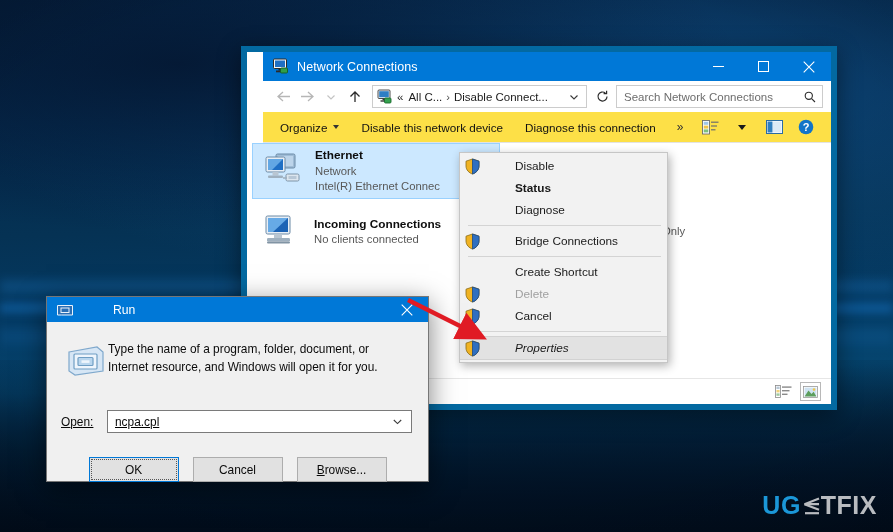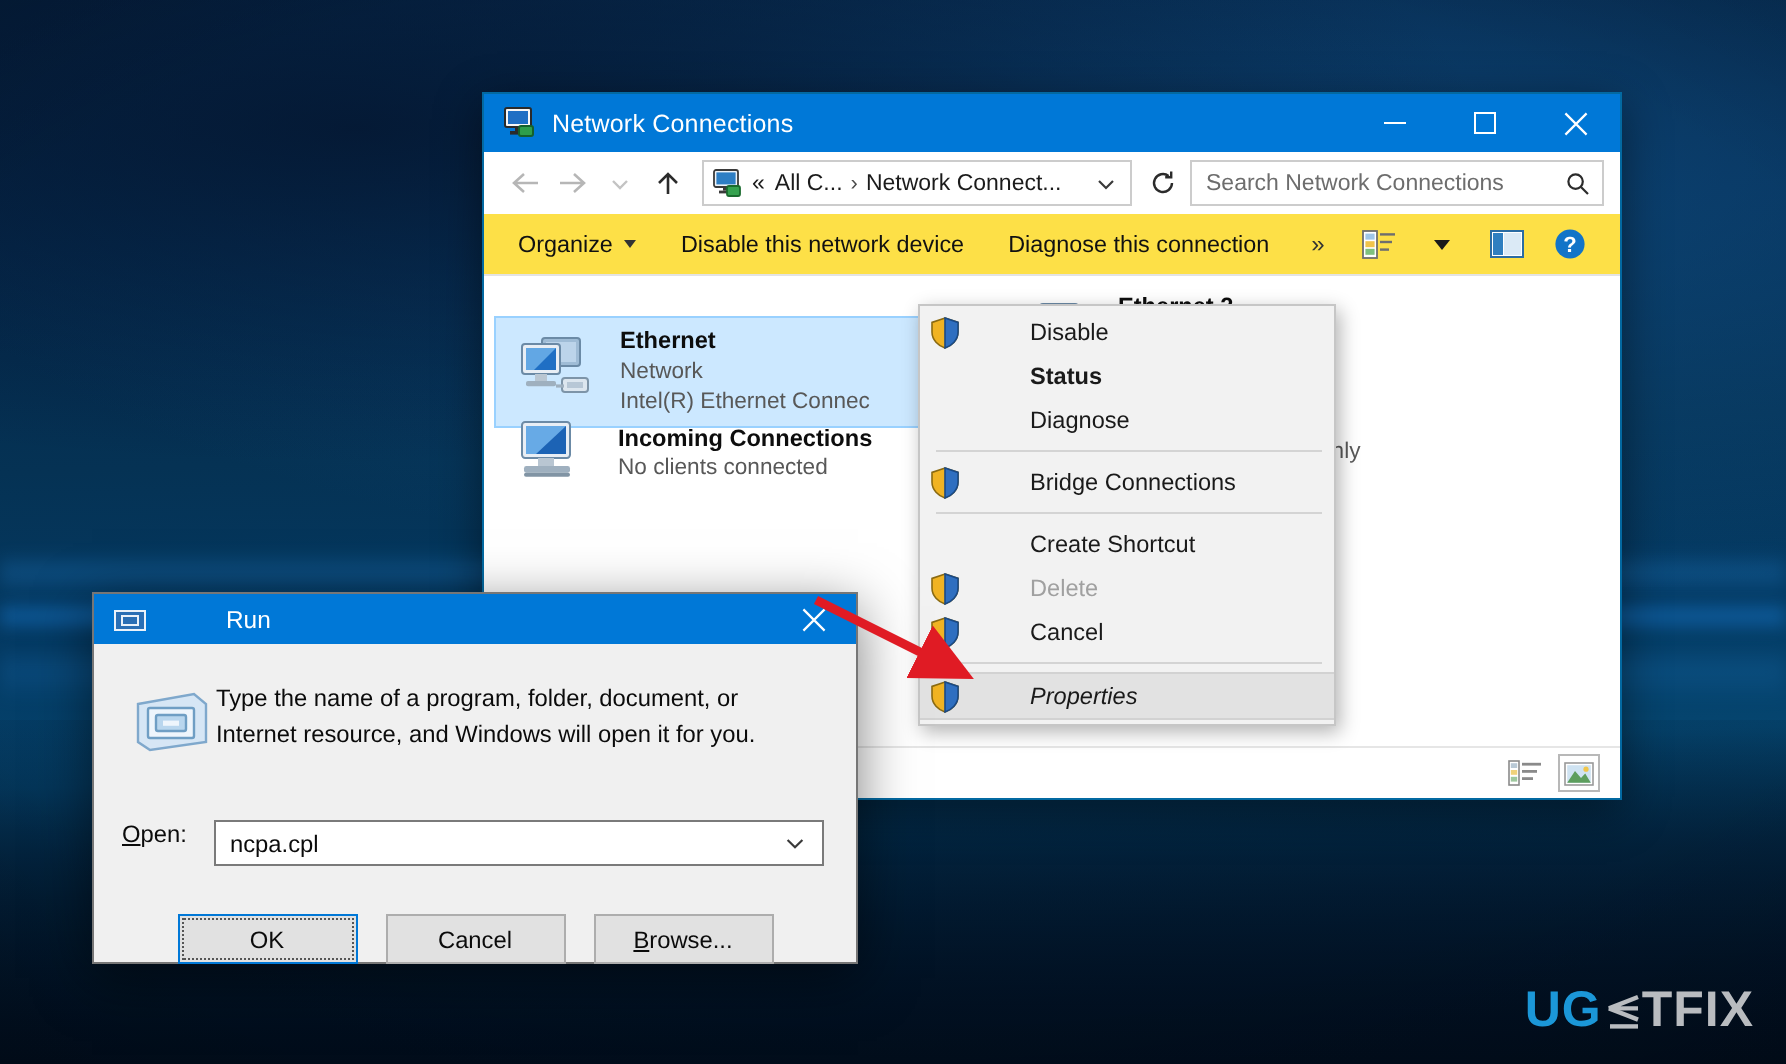--- a/index.html
+++ b/index.html
@@ -34,22 +34,23 @@
     position:absolute;left:0;right:0;top:360px;bottom:0;
     background:linear-gradient(to bottom, rgba(2,22,44,.10) 0%, rgba(2,18,38,.55) 40%, rgba(1,12,26,.92) 100%);
   }
   .wp-vign{
     background:radial-gradient(130% 110% at 50% 45%, rgba(0,0,0,0) 45%, rgba(0,0,0,.45) 100%);
   }
 
   
   #explorer{
     position:absolute;left:241px;top:46px;width:568px;height:352px;
-    background:#ffffff;border:1px solid #0369a1;
+    background:#ffffff;border:6px solid #0369a1;
     box-shadow:0 6px 22px rgba(0,0,0,.45);
+    padding-left:16px;
   }
   .titlebar{
     height:29px;background:#0078d7;display:flex;align-items:center;
   }
   .tb-icon{width:17px;height:17px;margin-left:9px;margin-right:8px;position:relative;flex:none;}
   .tb-title{color:#fff;font-size:12.5px;letter-spacing:.1px;}
   .tb-spacer{flex:1;}
   .tb-btn{width:45px;height:29px;display:flex;align-items:center;justify-content:center;color:#fff;}
   .tb-btn svg{display:block;}
 
@@ -119,21 +120,21 @@
     background:#f0f0f0;border:1px solid #767676;
     box-shadow:0 7px 26px rgba(0,0,0,.5);
   }
   .run-tb{height:25px;background:#0078d7;display:flex;align-items:center;}
   .run-ico{width:16px;height:14px;margin-left:10px;margin-right:8px;flex:none;position:relative;}
   .run-title{color:#fff;font-size:12.2px;margin-left:32px;}
   .run-close{margin-left:auto;width:42px;height:25px;display:flex;align-items:center;justify-content:center;color:#fff;}
   .run-body{position:relative;height:159px;background:#f0f0f0;}
   .run-glyph{position:absolute;left:20px;top:22px;width:38px;height:34px;}
   .run-desc{position:absolute;left:61px;top:19px;width:300px;font-size:11.9px;color:#0b0b0b;line-height:1.5;}
-  .run-openrow{position:absolute;left:14px;top:88px;right:16px;display:flex;align-items:flex-start;}
+  .run-openrow{position:absolute;left:14px;top:88px;right:16px;display:flex;align-items:center;text-decoration:underline;}
   .run-openlbl{font-size:11.9px;color:#0b0b0b;width:46px;}
   .run-openlbl u{text-decoration:underline;}
   .run-combo{
     flex:1;height:21px;border:1px solid #7a7a7a;background:#fff;display:flex;align-items:center;
   }
   .run-combo-val{font-size:11.9px;color:#0b0b0b;padding-left:7px;}
   .run-combo-chev{margin-left:auto;padding:0 8px;color:#2b2b2b;display:flex;align-items:center;}
   .run-btns{position:absolute;left:0;right:0;top:135px;display:flex;justify-content:center;gap:14px;}
   .btn{
     width:88px;height:23px;background:#e1e1e1;border:1px solid #adadad;
@@ -224,21 +225,21 @@
             <rect x="1" y="1" width="12" height="8.5" rx="1" fill="#eef3f8" stroke="#3a3a3a" stroke-width=".9"></rect>
             <rect x="2.2" y="2.2" width="9.6" height="6" fill="#2d7ec4"></rect>
             <rect x="5.5" y="9.5" width="3" height="1.8" fill="#3a3a3a"></rect>
             <rect x="3.5" y="11.3" width="7" height="1.4" fill="#3a3a3a"></rect>
             <rect x="7.5" y="9" width="6.5" height="5" rx="1" fill="#35a24f" stroke="#1a6b2e" stroke-width=".9"></rect>
           </svg>
         </div>
         <span class="crumb-txt">«</span>
         <span class="crumb-txt" style="padding-left:5px">All C...</span>
         <span class="crumb-sep">›</span>
-        <span class="crumb-txt">Network Connect...</span>
+        <span class="crumb-txt">Disable Connect...</span>
         <span class="crumb-chev">
           <svg width="10" height="10" viewBox="0 0 10 10">
               <path d="M1.5 3.5 L5 7 L8.5 3.5" fill="none" stroke="#3a3a3a" stroke-width="1.1"></path>
             </svg>
         </span>
       </div>
 
       <div class="refresh">
         <svg width="13" height="13" viewBox="0 0 13 13">
           <path d="M11 6.5 A4.5 4.5 0 1 1 9.3 3" fill="none" stroke="#2b2b2b" stroke-width="1.2"></path>
@@ -291,21 +292,21 @@
           <svg width="16" height="16" viewBox="0 0 16 16">
             <circle cx="8" cy="8" r="7.3" fill="#1274c8"></circle>
             <text x="8" y="12" font-size="11" font-weight="bold" fill="#fff" text-anchor="middle" font-family="Liberation Sans, sans-serif">?</text>
           </svg>
         </div>
       </div>
     </div>
 
     <div class="content">
 
-      <div class="conn sel" style="left:5px;top:20px;width:246px;">
+      <div class="conn sel" style="left:5px;top:0;width:246px;">
         <div class="conn-ico">
           <svg width="48" height="42" viewBox="0 0 48 42">
             <rect x="17" y="4" width="19" height="14" rx="1.5" fill="#9fbcd6" stroke="#6b8aa6" stroke-width="1"></rect>
             <rect x="19" y="6" width="15" height="10" fill="#bcd4ea"></rect>
             <rect x="7" y="7" width="19" height="15" rx="1.5" fill="#e8eef5" stroke="#6b8aa6" stroke-width="1"></rect>
             <path d="M9 9 H24 V20 H9 Z" fill="#1f6fc4"></path>
             <path d="M9 9 L24 9 L13 20 L9 20 Z" fill="#6fb2ea" opacity=".85"></path>
             <rect x="13.5" y="22" width="6" height="3.5" fill="#b9c6d2"></rect>
             <rect x="9" y="25.5" width="15" height="2.6" rx="1" fill="#9fb0bf"></rect>
             <rect x="27" y="24" width="13" height="7" rx="1.5" fill="#dce6ef" stroke="#7d94a8" stroke-width="1"></rect>

